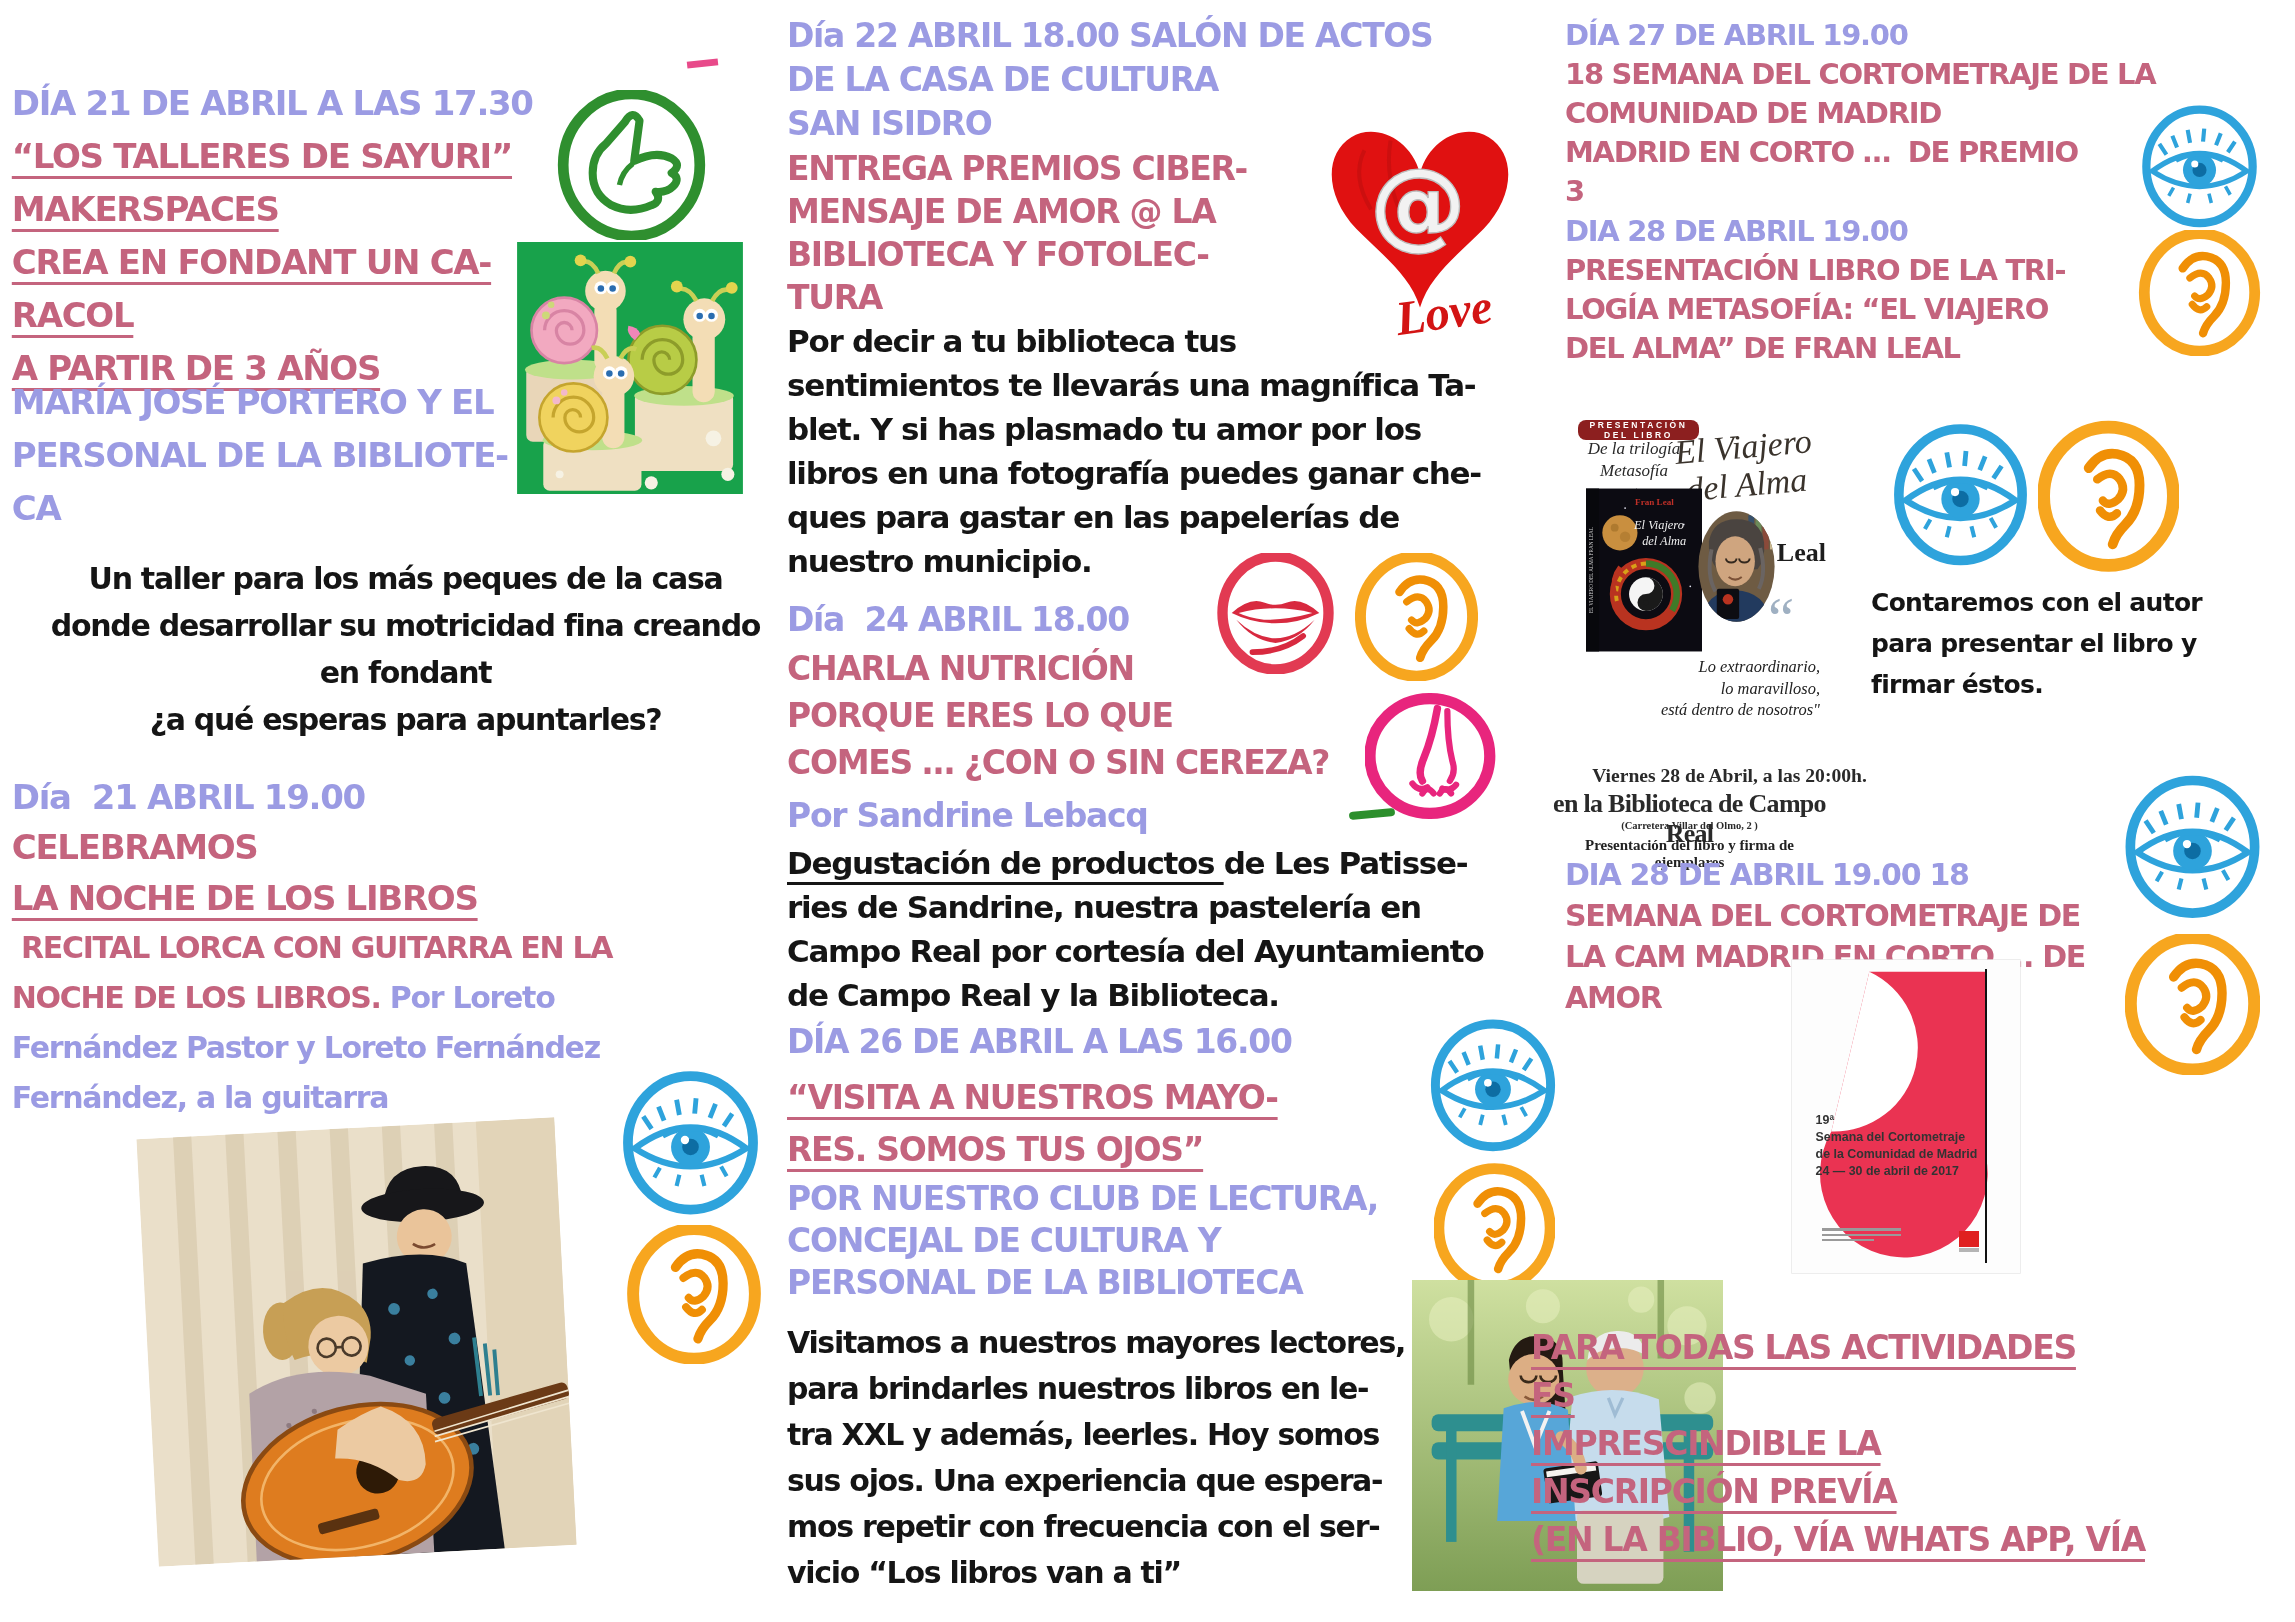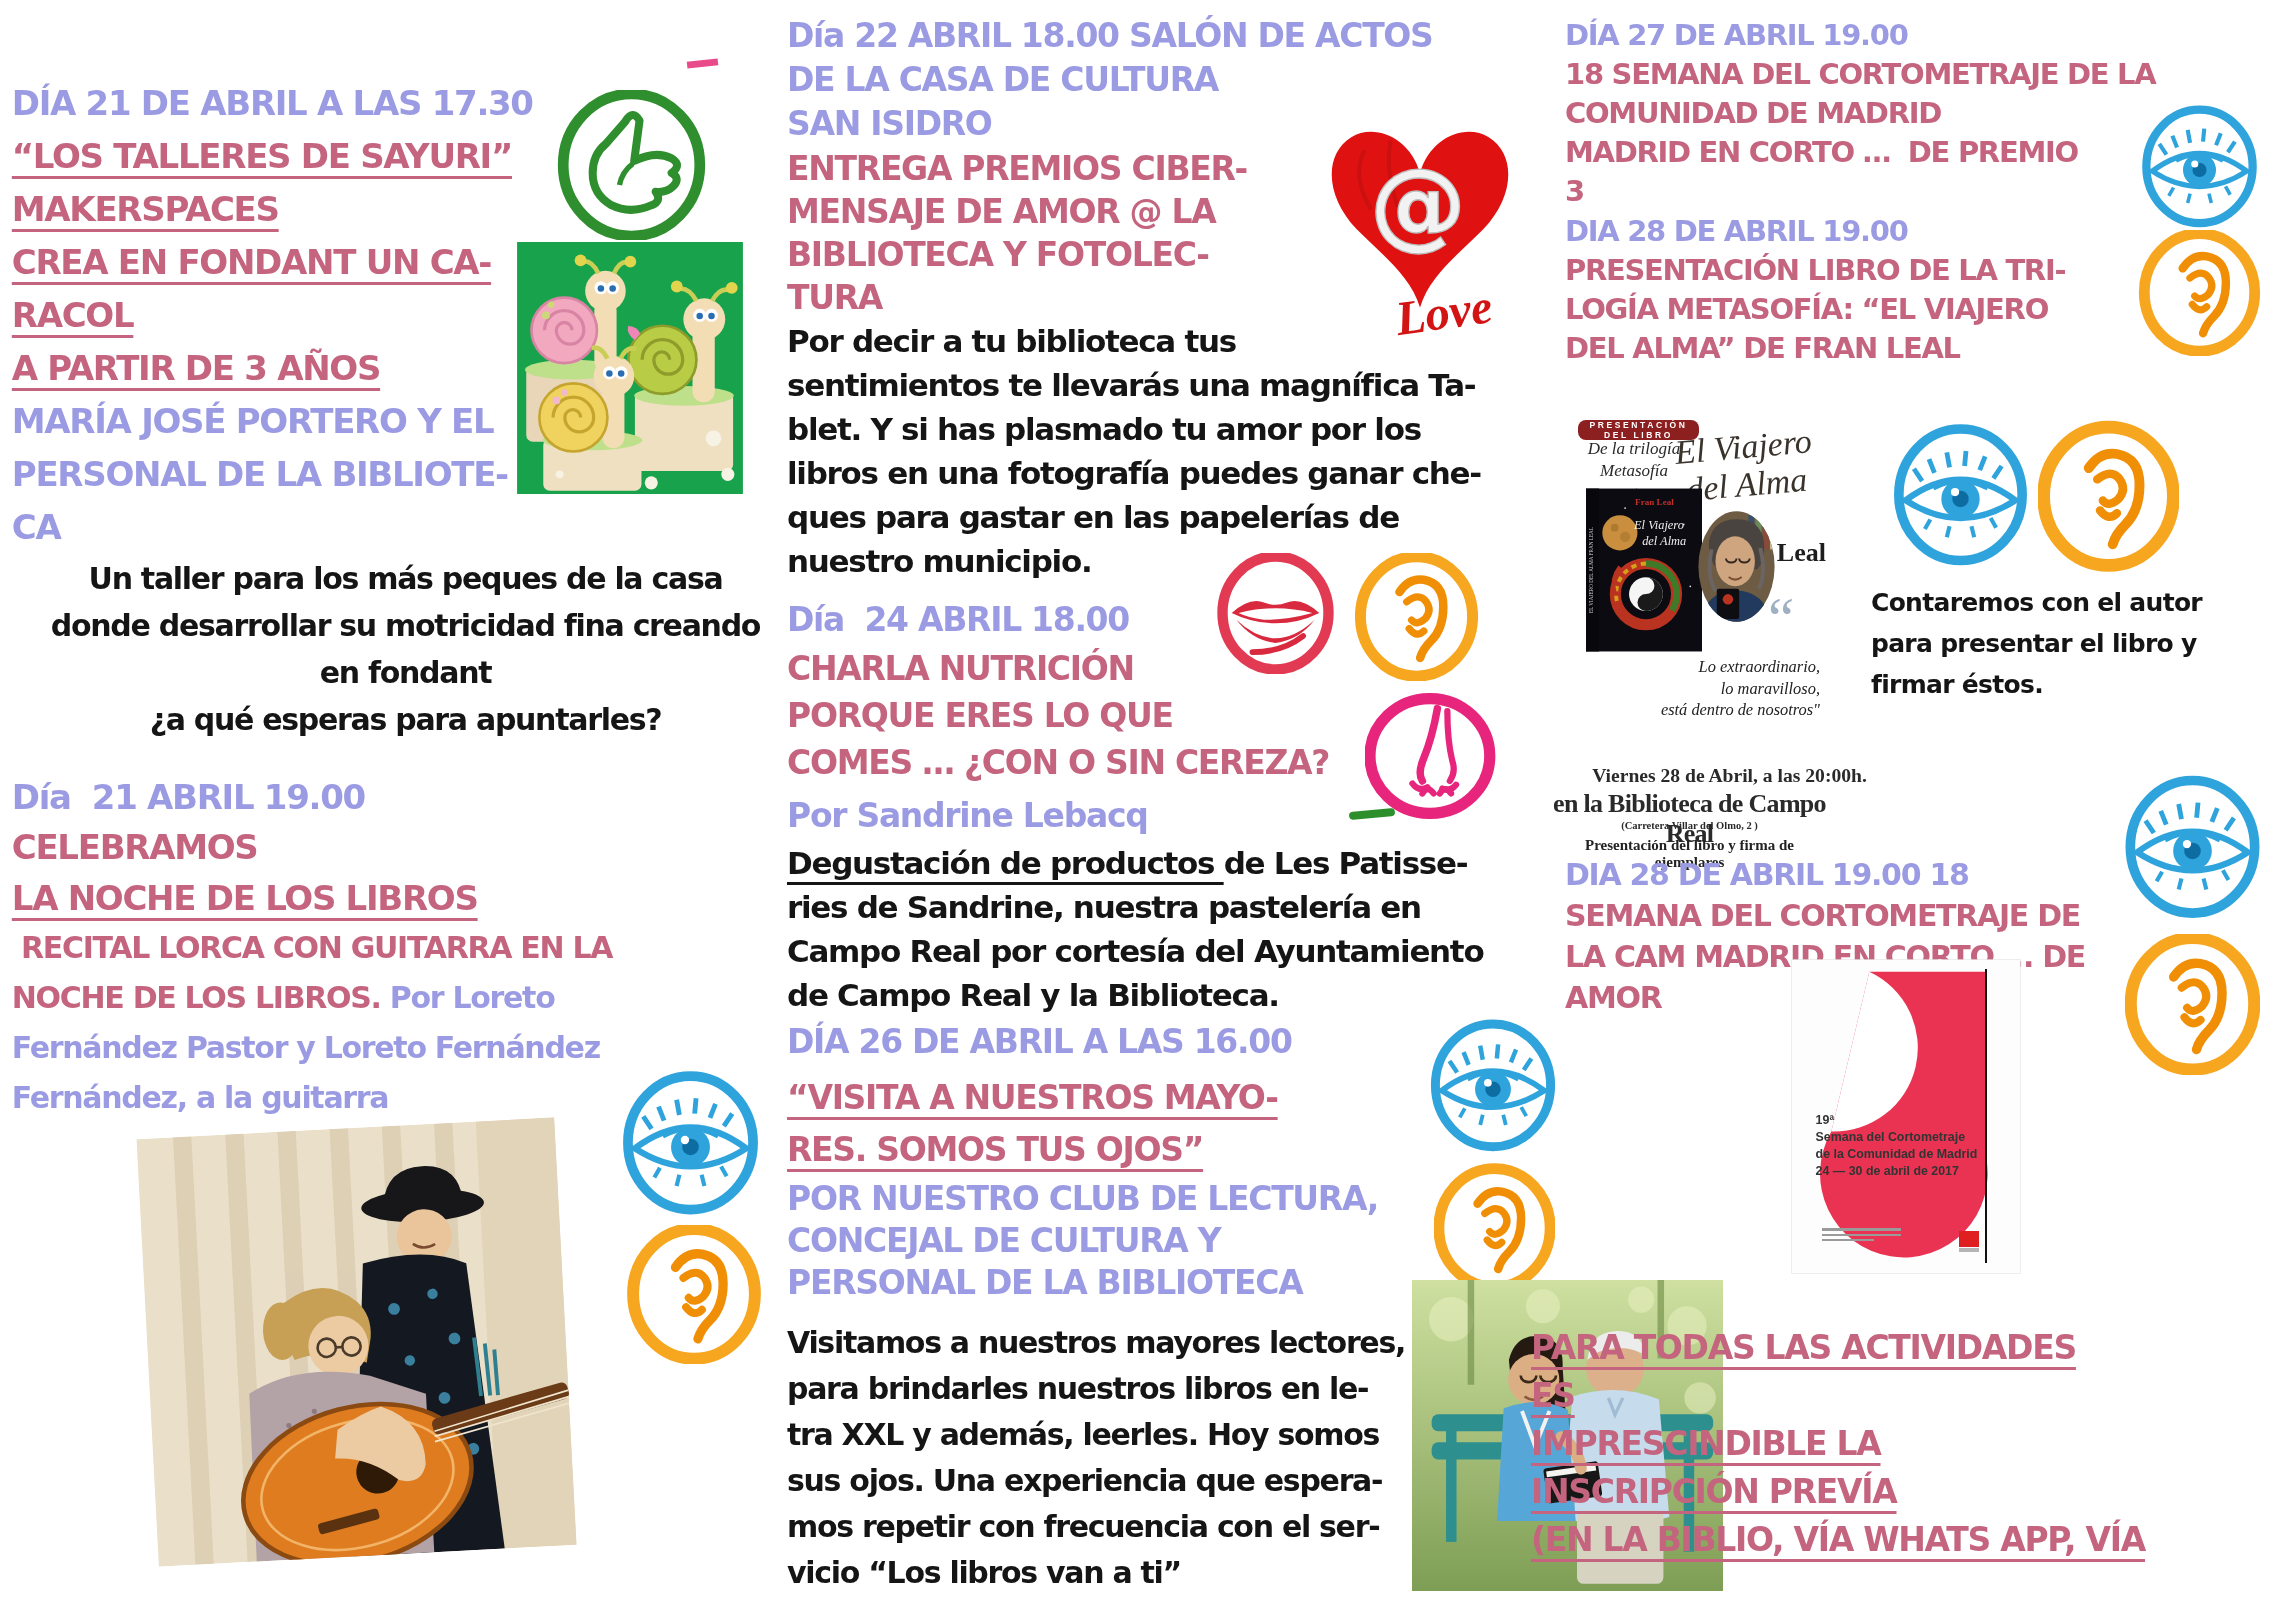--- a/index.html
+++ b/index.html
@@ -56,21 +56,21 @@
 <body>
 
 <div class="page">
 
   <div class="txt peri" style="left:11.8px;top:77px;font-size:34px;line-height:53px;">DÍA 21 DE ABRIL A LAS 17.30</div>
   <div class="txt rose u" style="left:11.8px;top:130px;font-size:34px;line-height:53px;">“LOS TALLERES DE SAYURI”
 MAKERSPACES
 CREA EN FONDANT UN CA-
 RACOL
 A PARTIR DE 3 AÑOS</div>
-  <div class="txt peri" style="left:11.8px;top:395px;font-size:34px;line-height:53px;">MARÍA JOSÉ PORTERO Y EL
+  <div class="txt peri" style="left:11.8px;top:376px;font-size:34px;line-height:53px;">MARÍA JOSÉ PORTERO Y EL
 PERSONAL DE LA BIBLIOTE-
 CA</div>
   <div class="txt blk ctr" style="left:0;top:555px;width:811px;font-size:30px;line-height:47px;">Un taller para los más peques de la casa
 donde desarrollar su motricidad fina creando
 en fondant
 ¿a qué esperas para apuntarles?</div>
 
   <div class="txt peri" style="left:11.8px;top:772px;font-size:34px;line-height:50px;">Día  21 ABRIL 19.00</div>
   <div class="txt rose" style="left:11.8px;top:822px;font-size:34px;line-height:50px;">CELEBRAMOS</div>
   <div class="txt rose u" style="left:11.8px;top:873px;font-size:34px;line-height:50px;">LA NOCHE DE LOS LIBROS</div>

